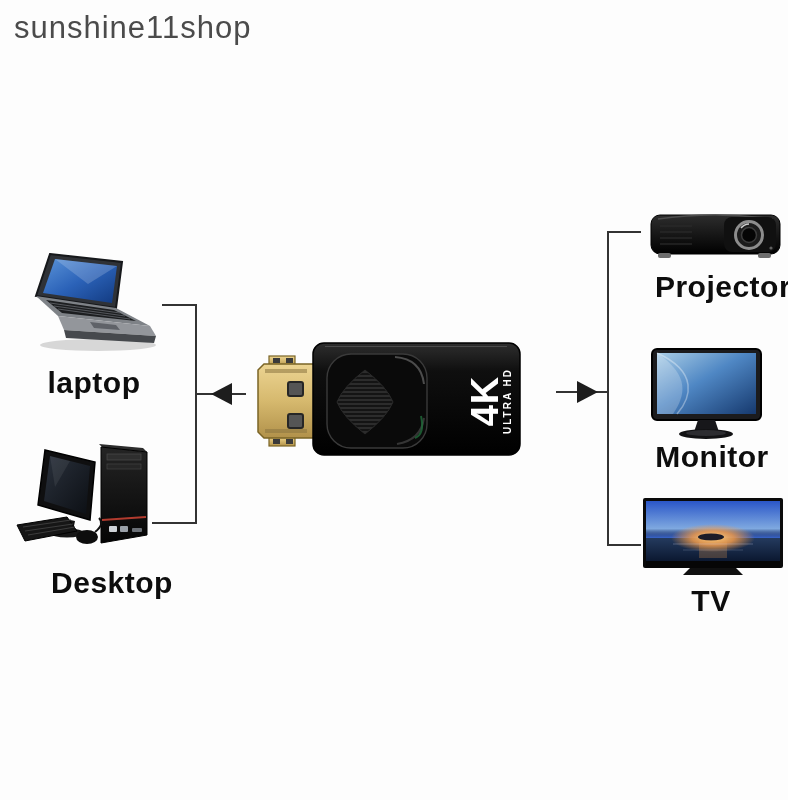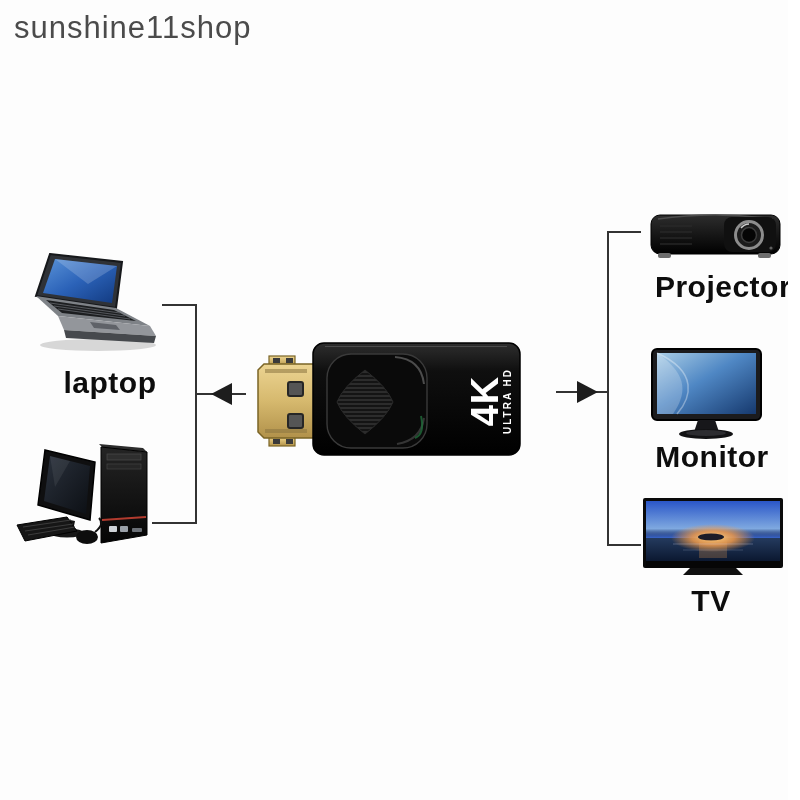--- a/index.html
+++ b/index.html
@@ -63,21 +63,21 @@
       <g stroke="#54575c" stroke-width="1">
         <line x1="22" y1="53" x2="92" y2="63"></line>
         <line x1="26" y1="56" x2="97" y2="66"></line>
         <line x1="30" y1="59" x2="102" y2="69"></line>
       </g>
       <polygon points="30,66 122,76 128,86 36,80" fill="#93969b"></polygon>
       <polygon points="62,72 88,75 92,80 66,78" fill="#5f6268"></polygon>
       <polygon points="36,80 128,86 126,93 38,88" fill="#46494d"></polygon>
     </svg>
   </div>
-  <div class="dev-label" style="left:30px; top:366px; width:160px;">laptop</div>
+  <div class="dev-label" style="left:14px; top:366px; width:160px;">laptop</div>
 
   <div class="device" style="left:15px; top:432px;">
     <svg width="140" height="120" viewBox="0 0 140 120">
       <defs>
         <linearGradient id="towerG" x1="0" y1="0" x2="0" y2="1">
           <stop offset="0" stop-color="#242424"></stop>
           <stop offset="1" stop-color="#050505"></stop>
         </linearGradient>
         <linearGradient id="crtG" x1="0" y1="0" x2="1" y2="1">
           <stop offset="0" stop-color="#2a313c"></stop>
@@ -104,20 +104,21 @@
       <g stroke="#3c3c3c" stroke-width="1">
         <line x1="8" y1="95" x2="56" y2="88"></line>
         <line x1="10" y1="99" x2="58" y2="92"></line>
         <line x1="13" y1="103" x2="60" y2="95"></line>
       </g>
 
       <ellipse cx="72" cy="105" rx="11" ry="7" fill="#0d0d0d"></ellipse>
       <path d="M80,100 Q90,92 84,86" stroke="#111" stroke-width="2" fill="none"></path>
     </svg>
   </div>
+  <div class="dev-label" style="left:27px; top:566px; width:170px;">Desktop</div>
 
   <div class="device" style="left:245px; top:338px;">
     <svg width="280" height="125" viewBox="0 0 280 125">
       <defs>
         <linearGradient id="goldG" x1="0" y1="0" x2="0" y2="1">
           <stop offset="0" stop-color="#ecd492"></stop>
           <stop offset="0.5" stop-color="#d6b96e"></stop>
           <stop offset="1" stop-color="#b1914a"></stop>
         </linearGradient>
         <linearGradient id="bodyG" x1="0" y1="0" x2="0" y2="1">

